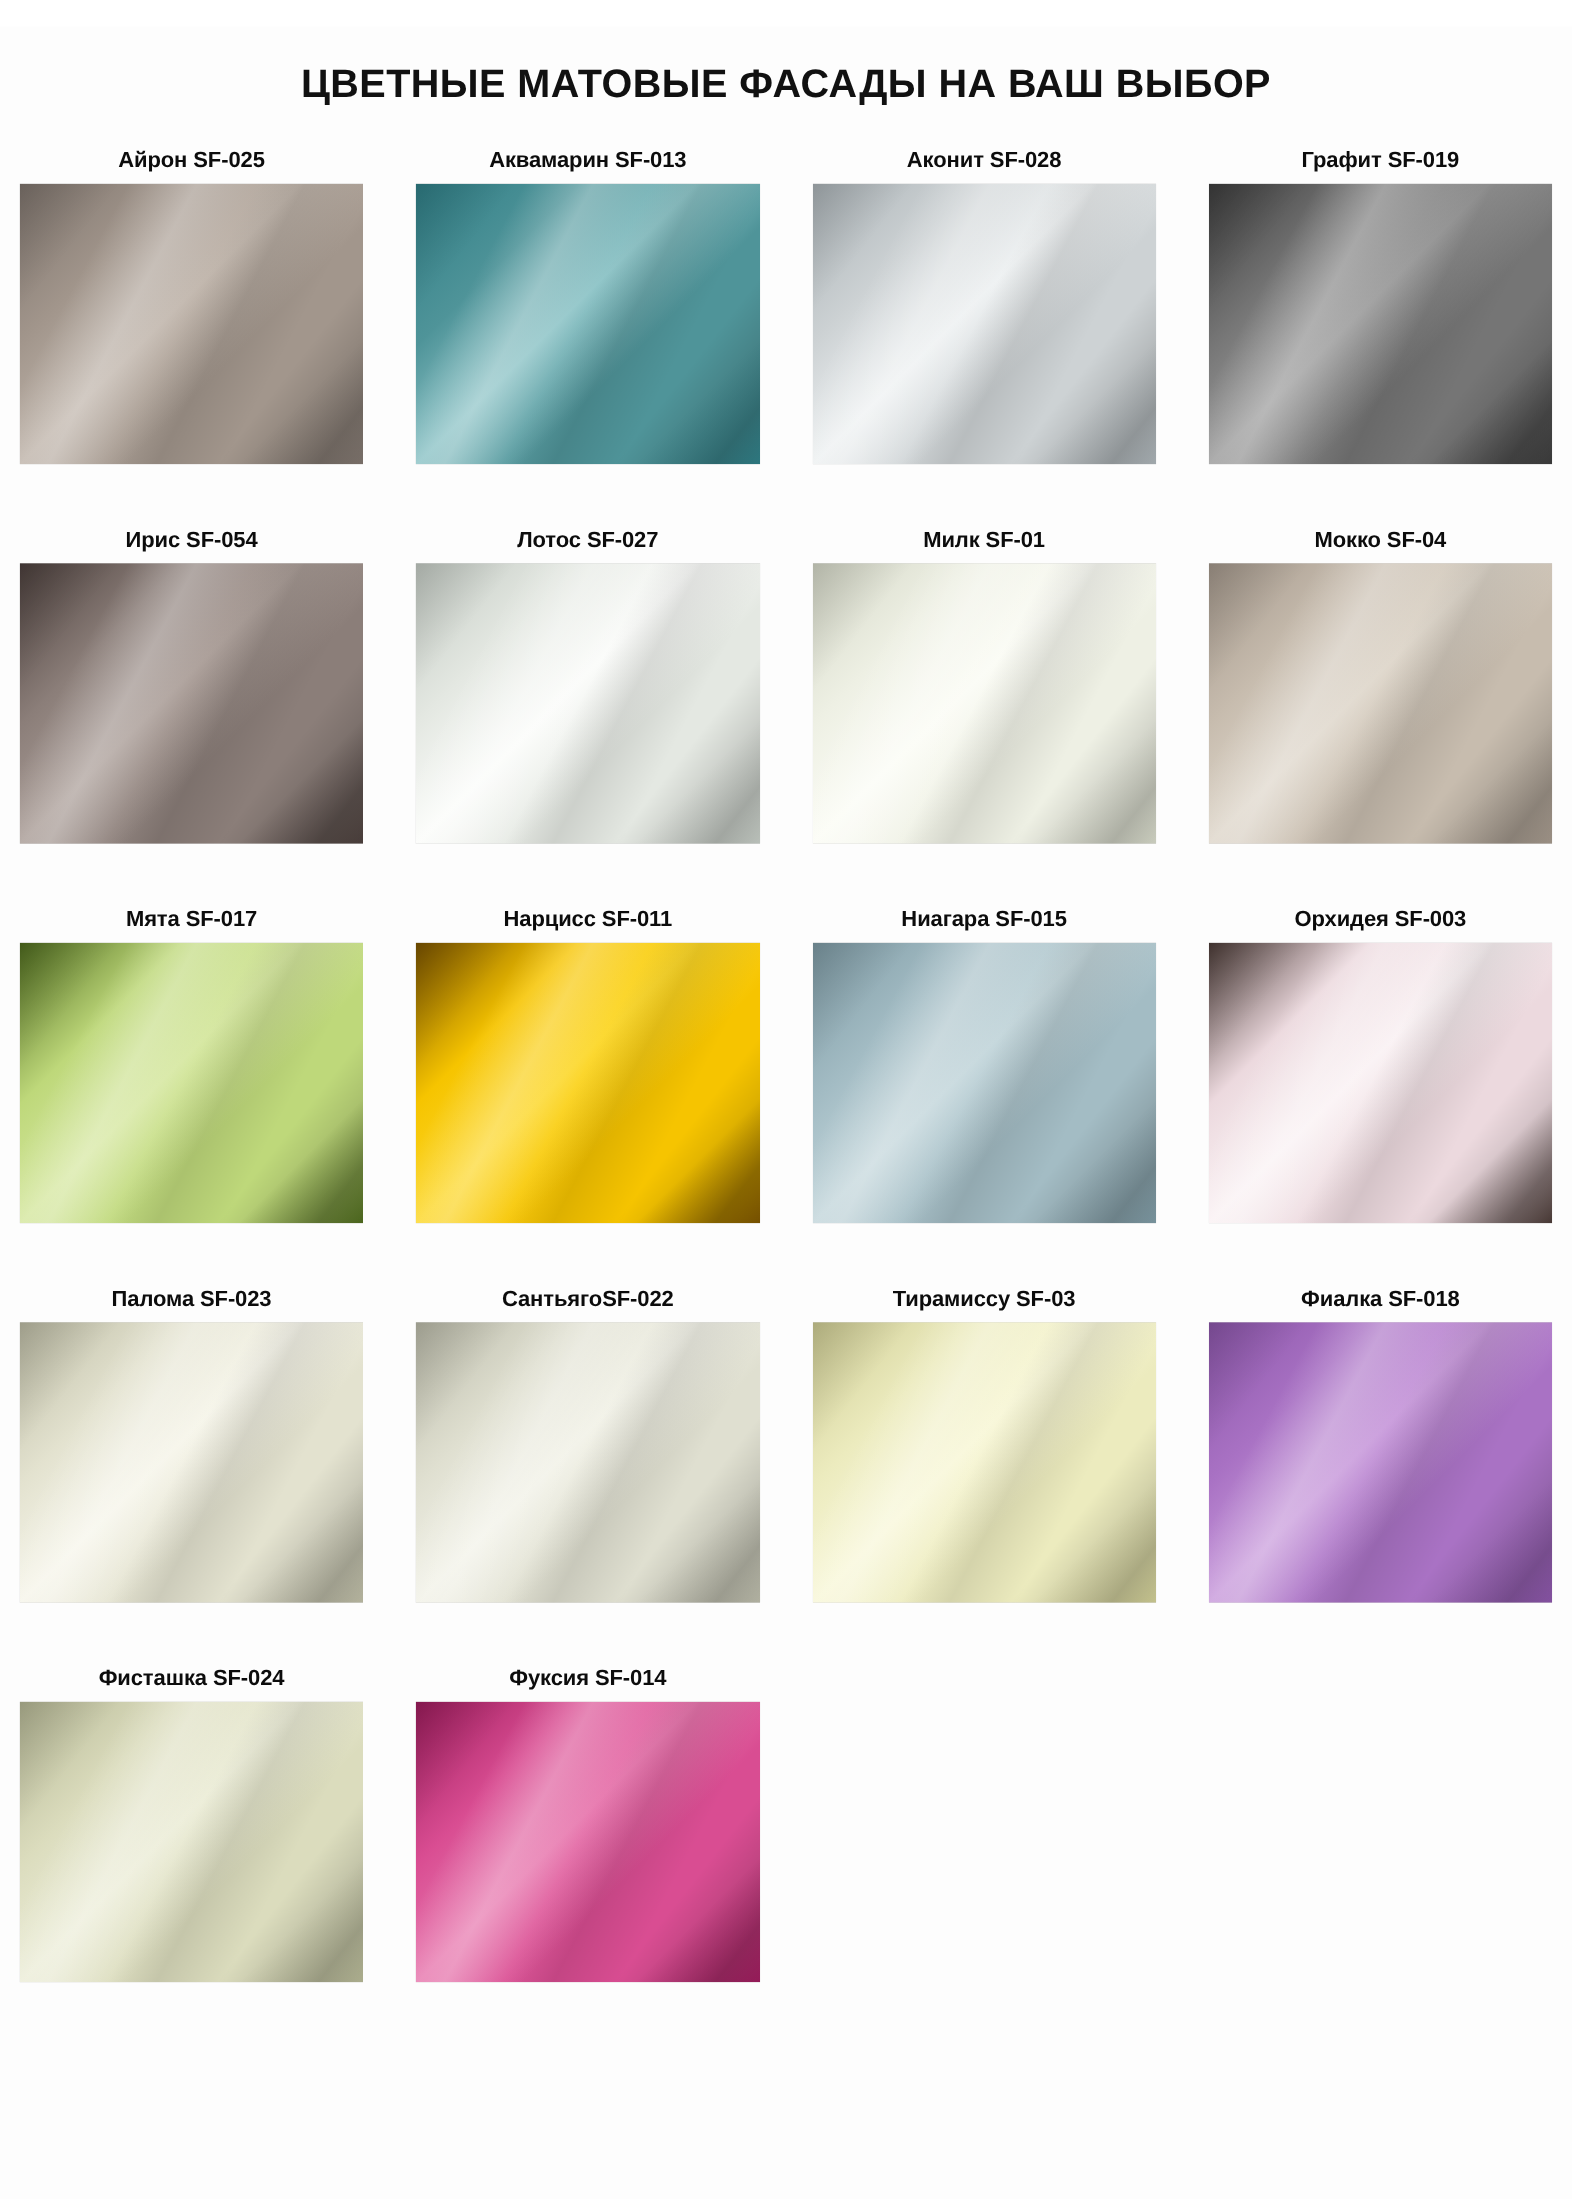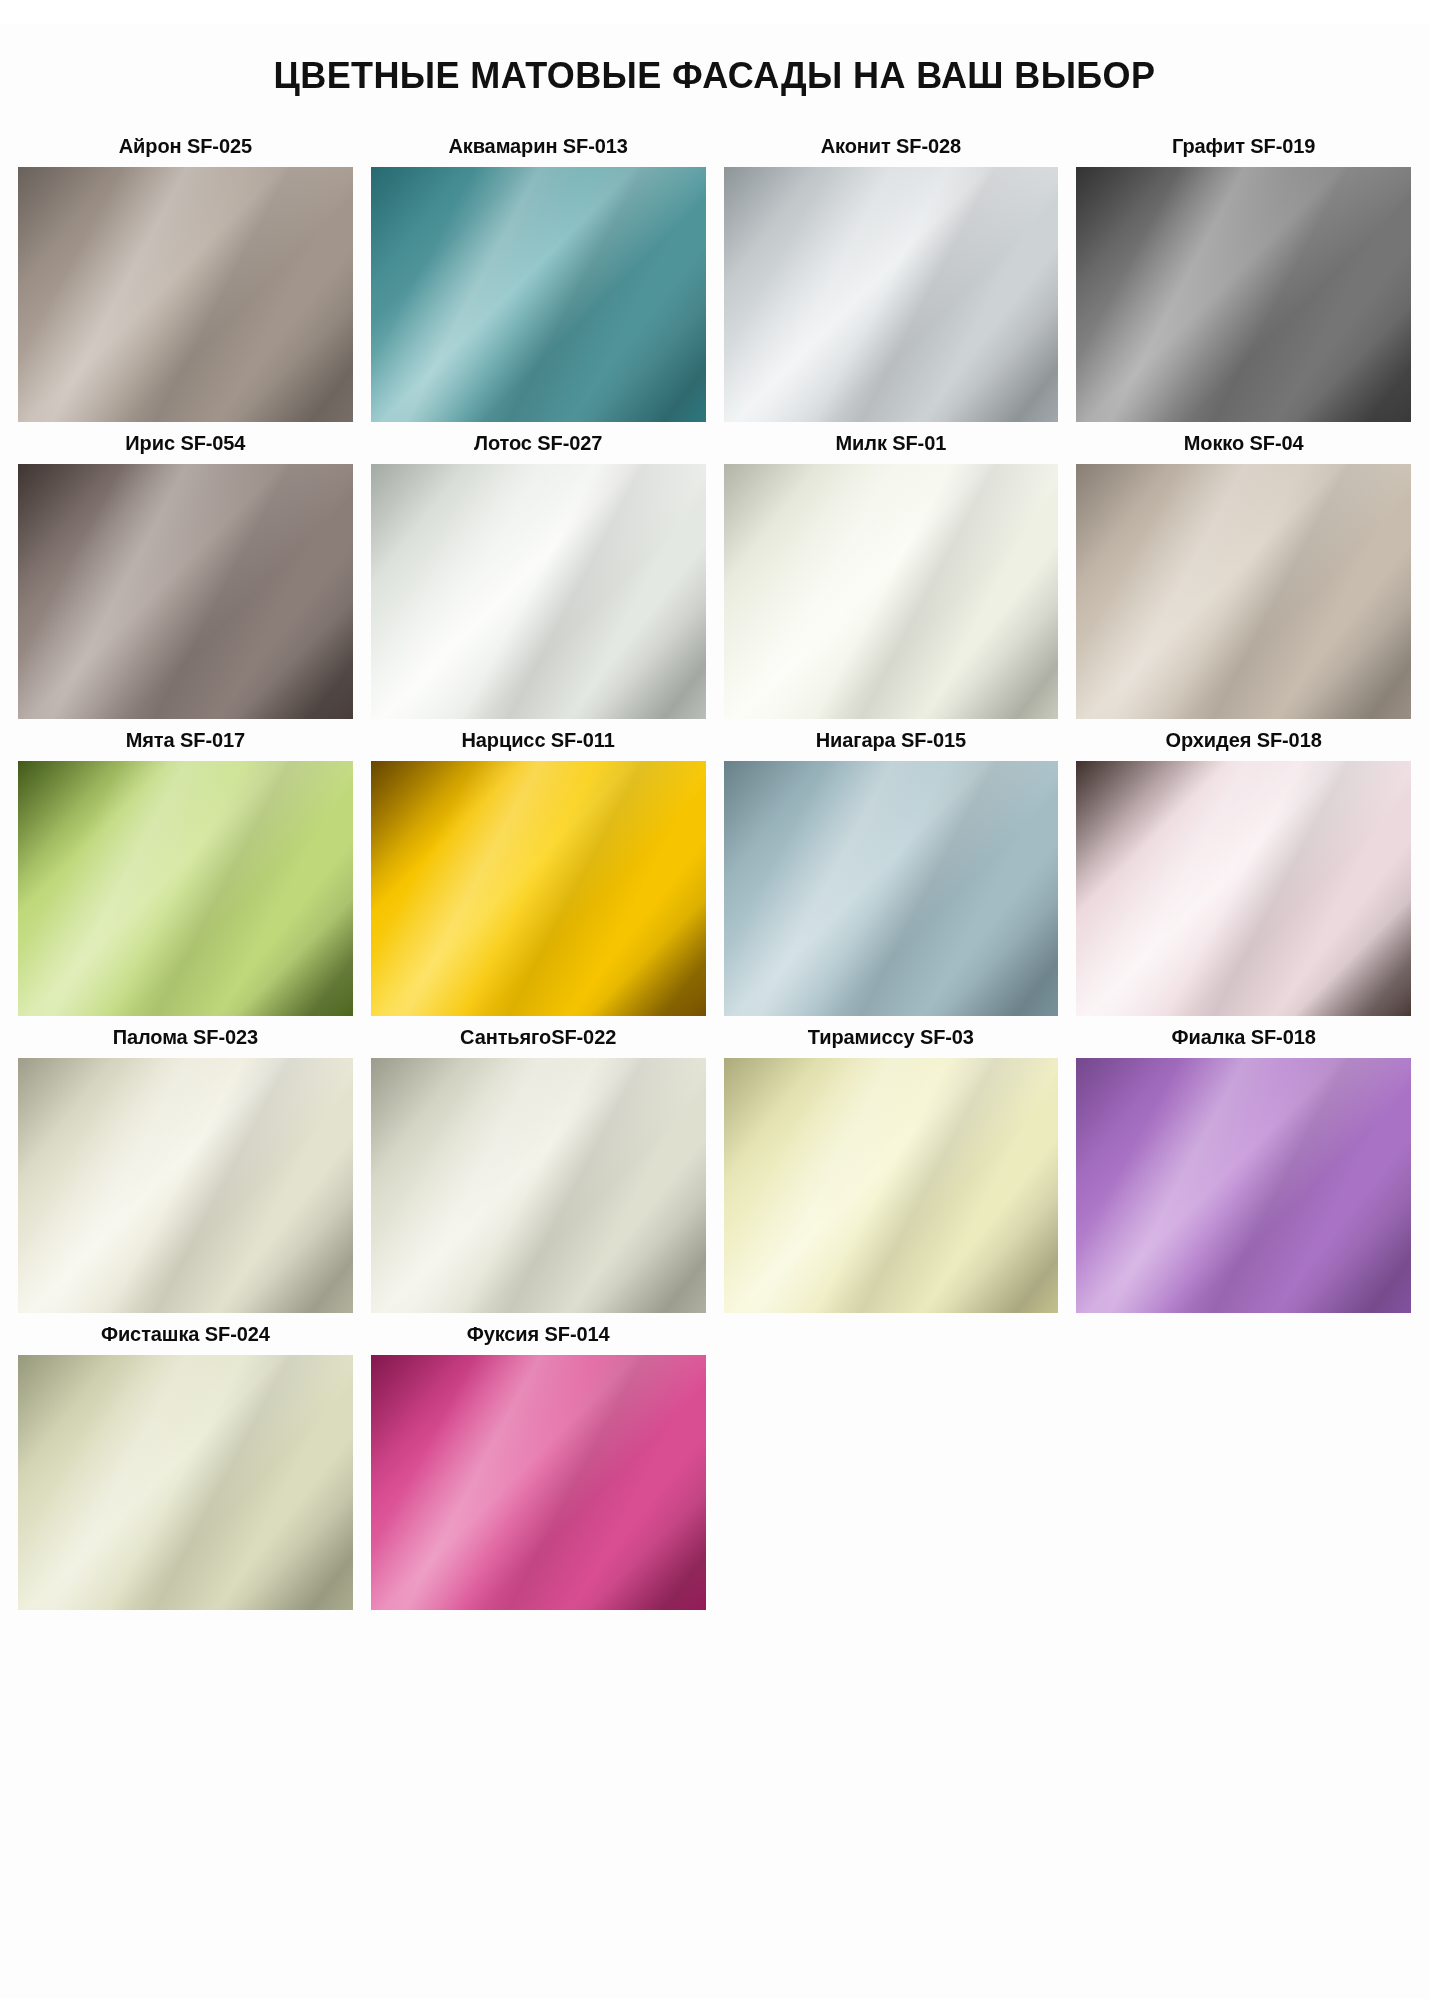--- a/index.html
+++ b/index.html
@@ -31,20 +31,21 @@
     padding-bottom: 4px;
     line-height: 1.2;
   }
   .grid {
     display: grid;
     grid-template-columns: repeat(4, 1fr);
     column-gap: 18px;
     row-gap: 0px;
     padding: 0 18px;
     box-sizing: border-box;
+    gap: 48px;
   }
   .cell {
     display: flex;
     flex-direction: column;
     align-items: center;
   }
   .swatch-label {
     font-size: 20px;
     font-weight: bold;
     color: #0c0c0c;
@@ -162,21 +163,21 @@
       </div>
       <div class="cell">
         <div class="swatch-label">Ниагара SF-015</div>
         <div class="swatch">
           <div class="band" style="background: linear-gradient(135deg, rgb(125, 153, 163) 0%, rgb(163, 188, 196) 26%, rgb(195, 214, 219) 45%, rgb(163, 188, 196) 62%, rgb(163, 188, 196) 80%, rgb(125, 153, 163) 100%);"></div>
           <div class="gloss" style="background: linear-gradient(118deg, rgba(255, 255, 255, 0) 22%, rgba(255, 255, 255, 0.3) 36%, rgba(255, 255, 255, 0.05) 48%, rgba(0, 0, 0, 0.1) 58%, rgba(255, 255, 255, 0) 72%);"></div>
           <div class="gloss" style="background: linear-gradient(128deg, rgba(0, 0, 0, 0.16) 0%, rgba(0, 0, 0, 0) 18%, rgba(0, 0, 0, 0) 74%, rgba(0, 0, 0, 0.22) 92%, rgba(0, 0, 0, 0.05) 100%);"></div>
         </div>
       </div>
       <div class="cell">
-        <div class="swatch-label">Орхидея SF-018</div>
+        <div class="swatch-label">Орхидея SF-003</div>
         <div class="swatch">
           <div class="band" style="background: linear-gradient(135deg, rgb(74, 58, 54) 0%, rgb(236, 217, 222) 26%, rgb(250, 242, 244) 45%, rgb(236, 217, 222) 62%, rgb(236, 217, 222) 80%, rgb(74, 58, 54) 100%);"></div>
           <div class="gloss" style="background: linear-gradient(118deg, rgba(255, 255, 255, 0) 22%, rgba(255, 255, 255, 0.3) 36%, rgba(255, 255, 255, 0.05) 48%, rgba(0, 0, 0, 0.1) 58%, rgba(255, 255, 255, 0) 72%);"></div>
           <div class="gloss" style="background: linear-gradient(128deg, rgba(0, 0, 0, 0.16) 0%, rgba(0, 0, 0, 0) 18%, rgba(0, 0, 0, 0) 74%, rgba(0, 0, 0, 0.22) 92%, rgba(0, 0, 0, 0.05) 100%);"></div>
         </div>
       </div>
       <div class="cell">
         <div class="swatch-label">Палома SF-023</div>
         <div class="swatch">
           <div class="band" style="background: linear-gradient(135deg, rgb(188, 187, 164) 0%, rgb(227, 226, 207) 26%, rgb(246, 245, 234) 45%, rgb(227, 226, 207) 62%, rgb(227, 226, 207) 80%, rgb(188, 187, 164) 100%);"></div>

